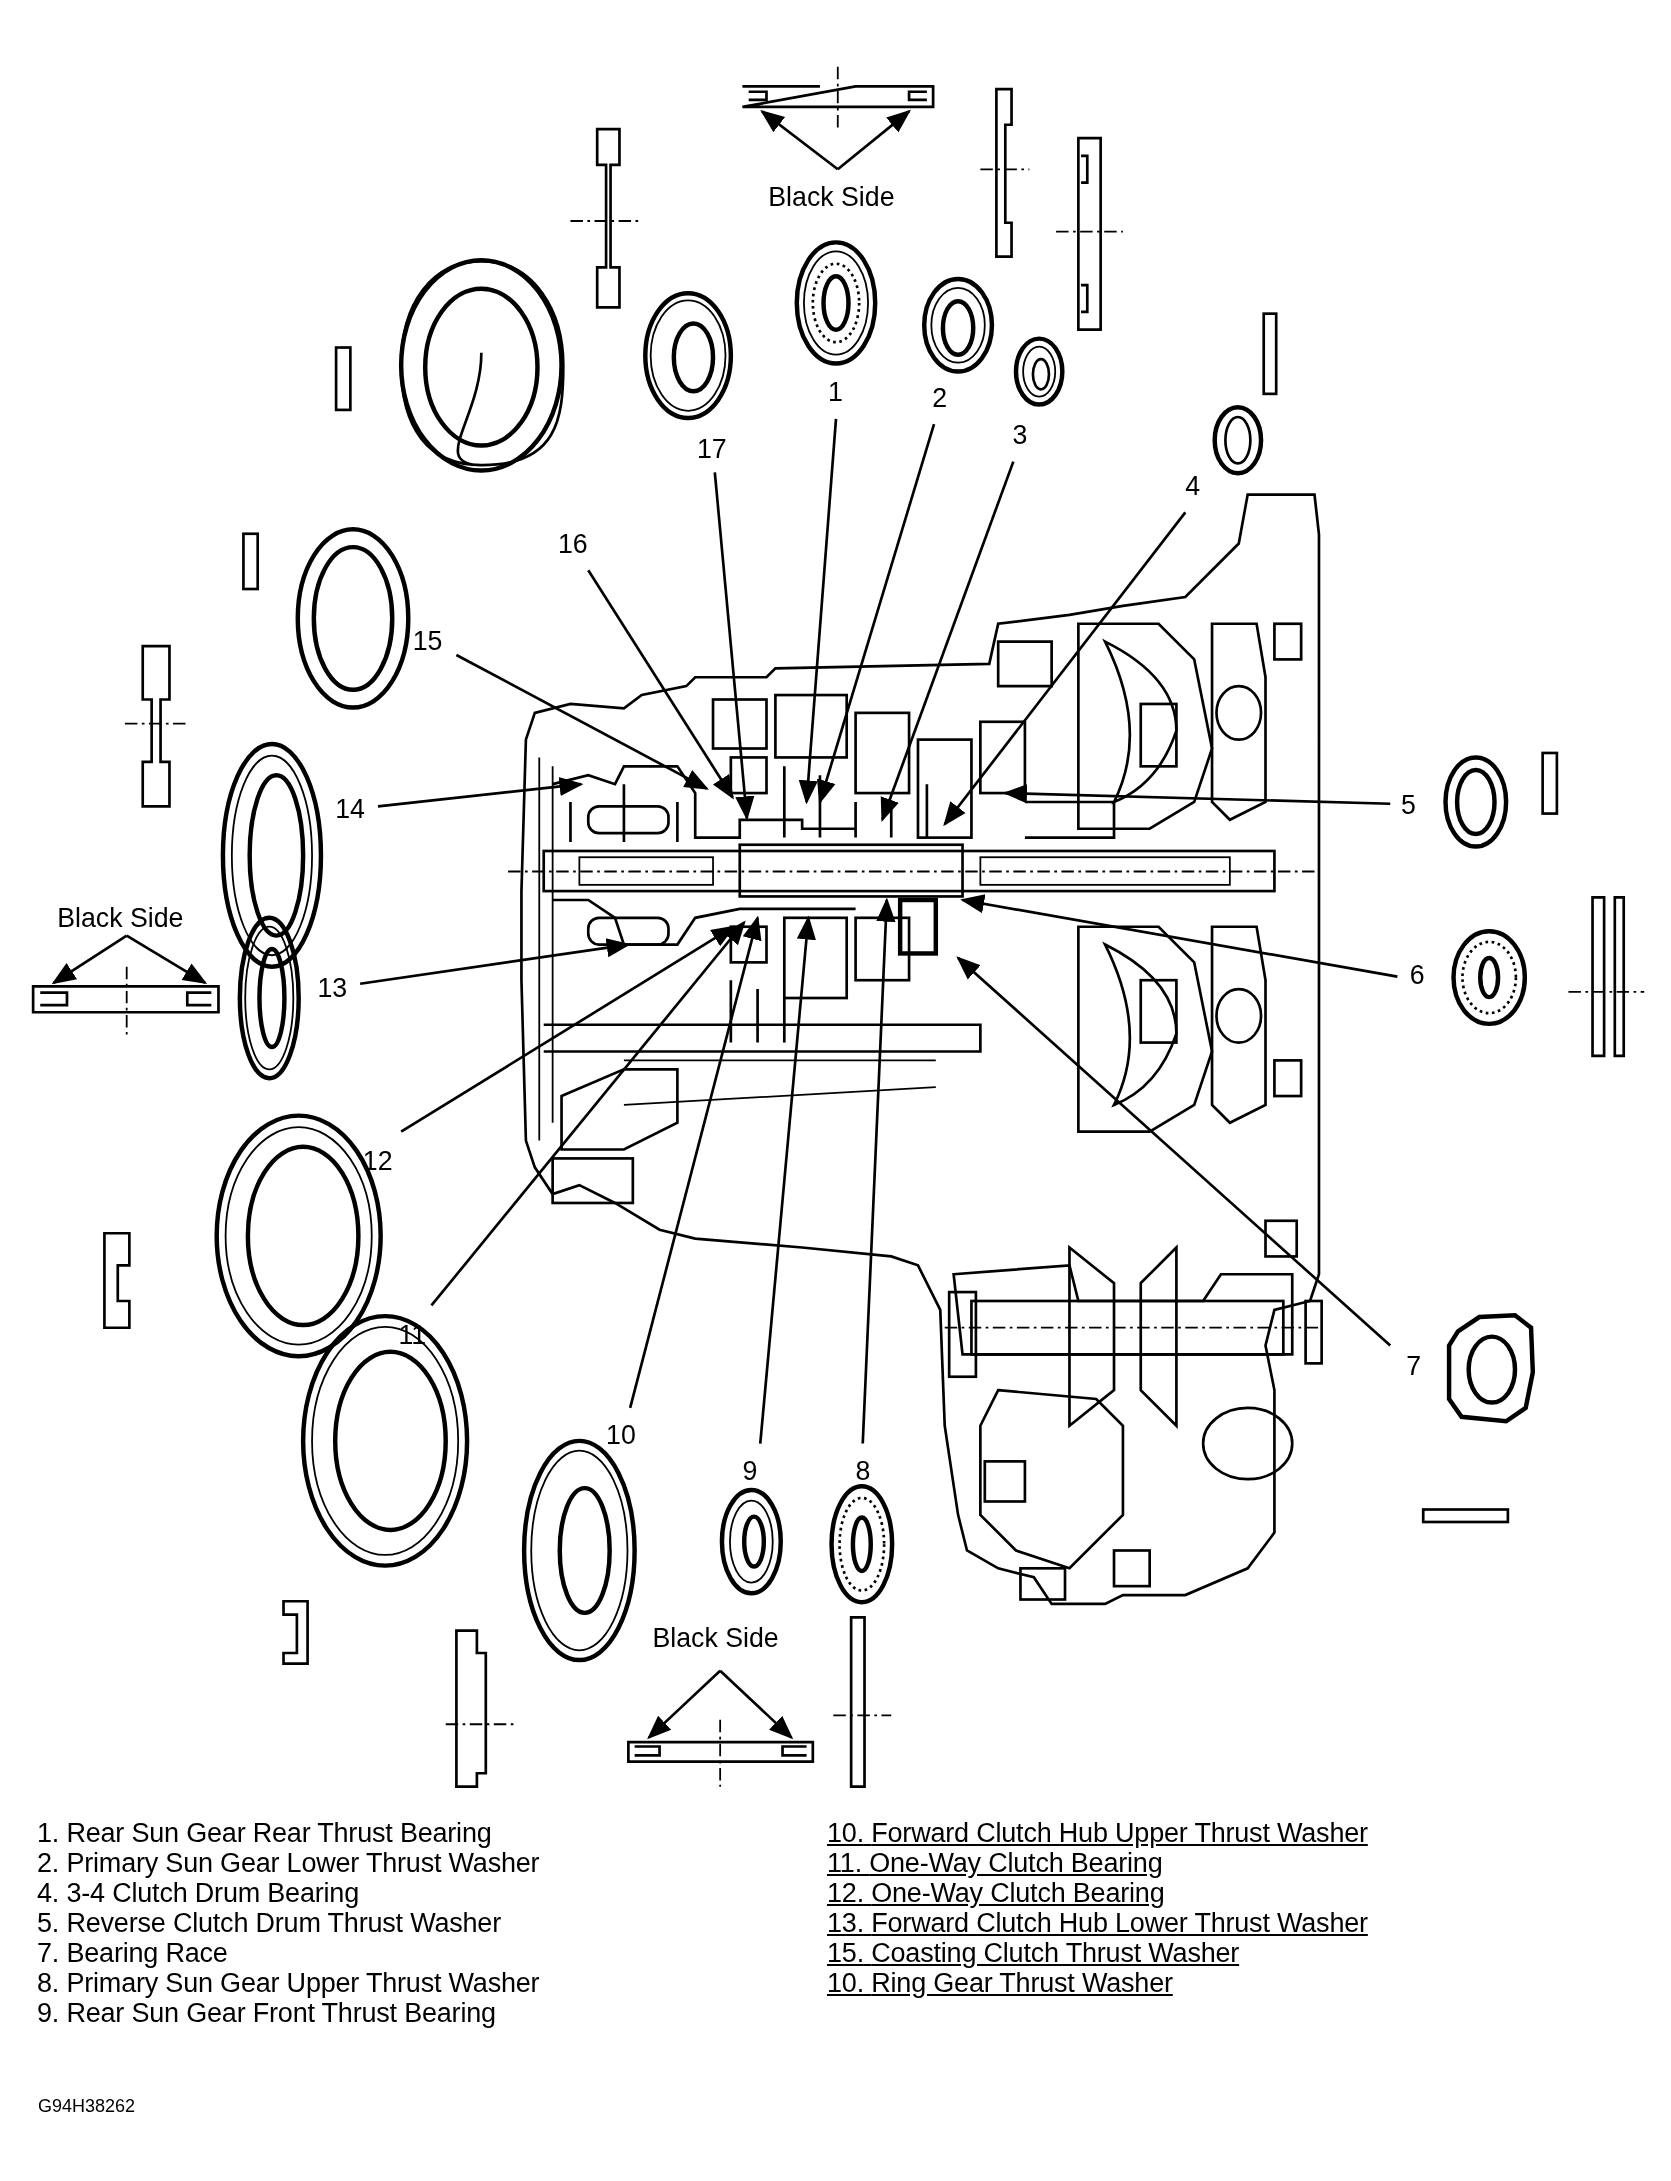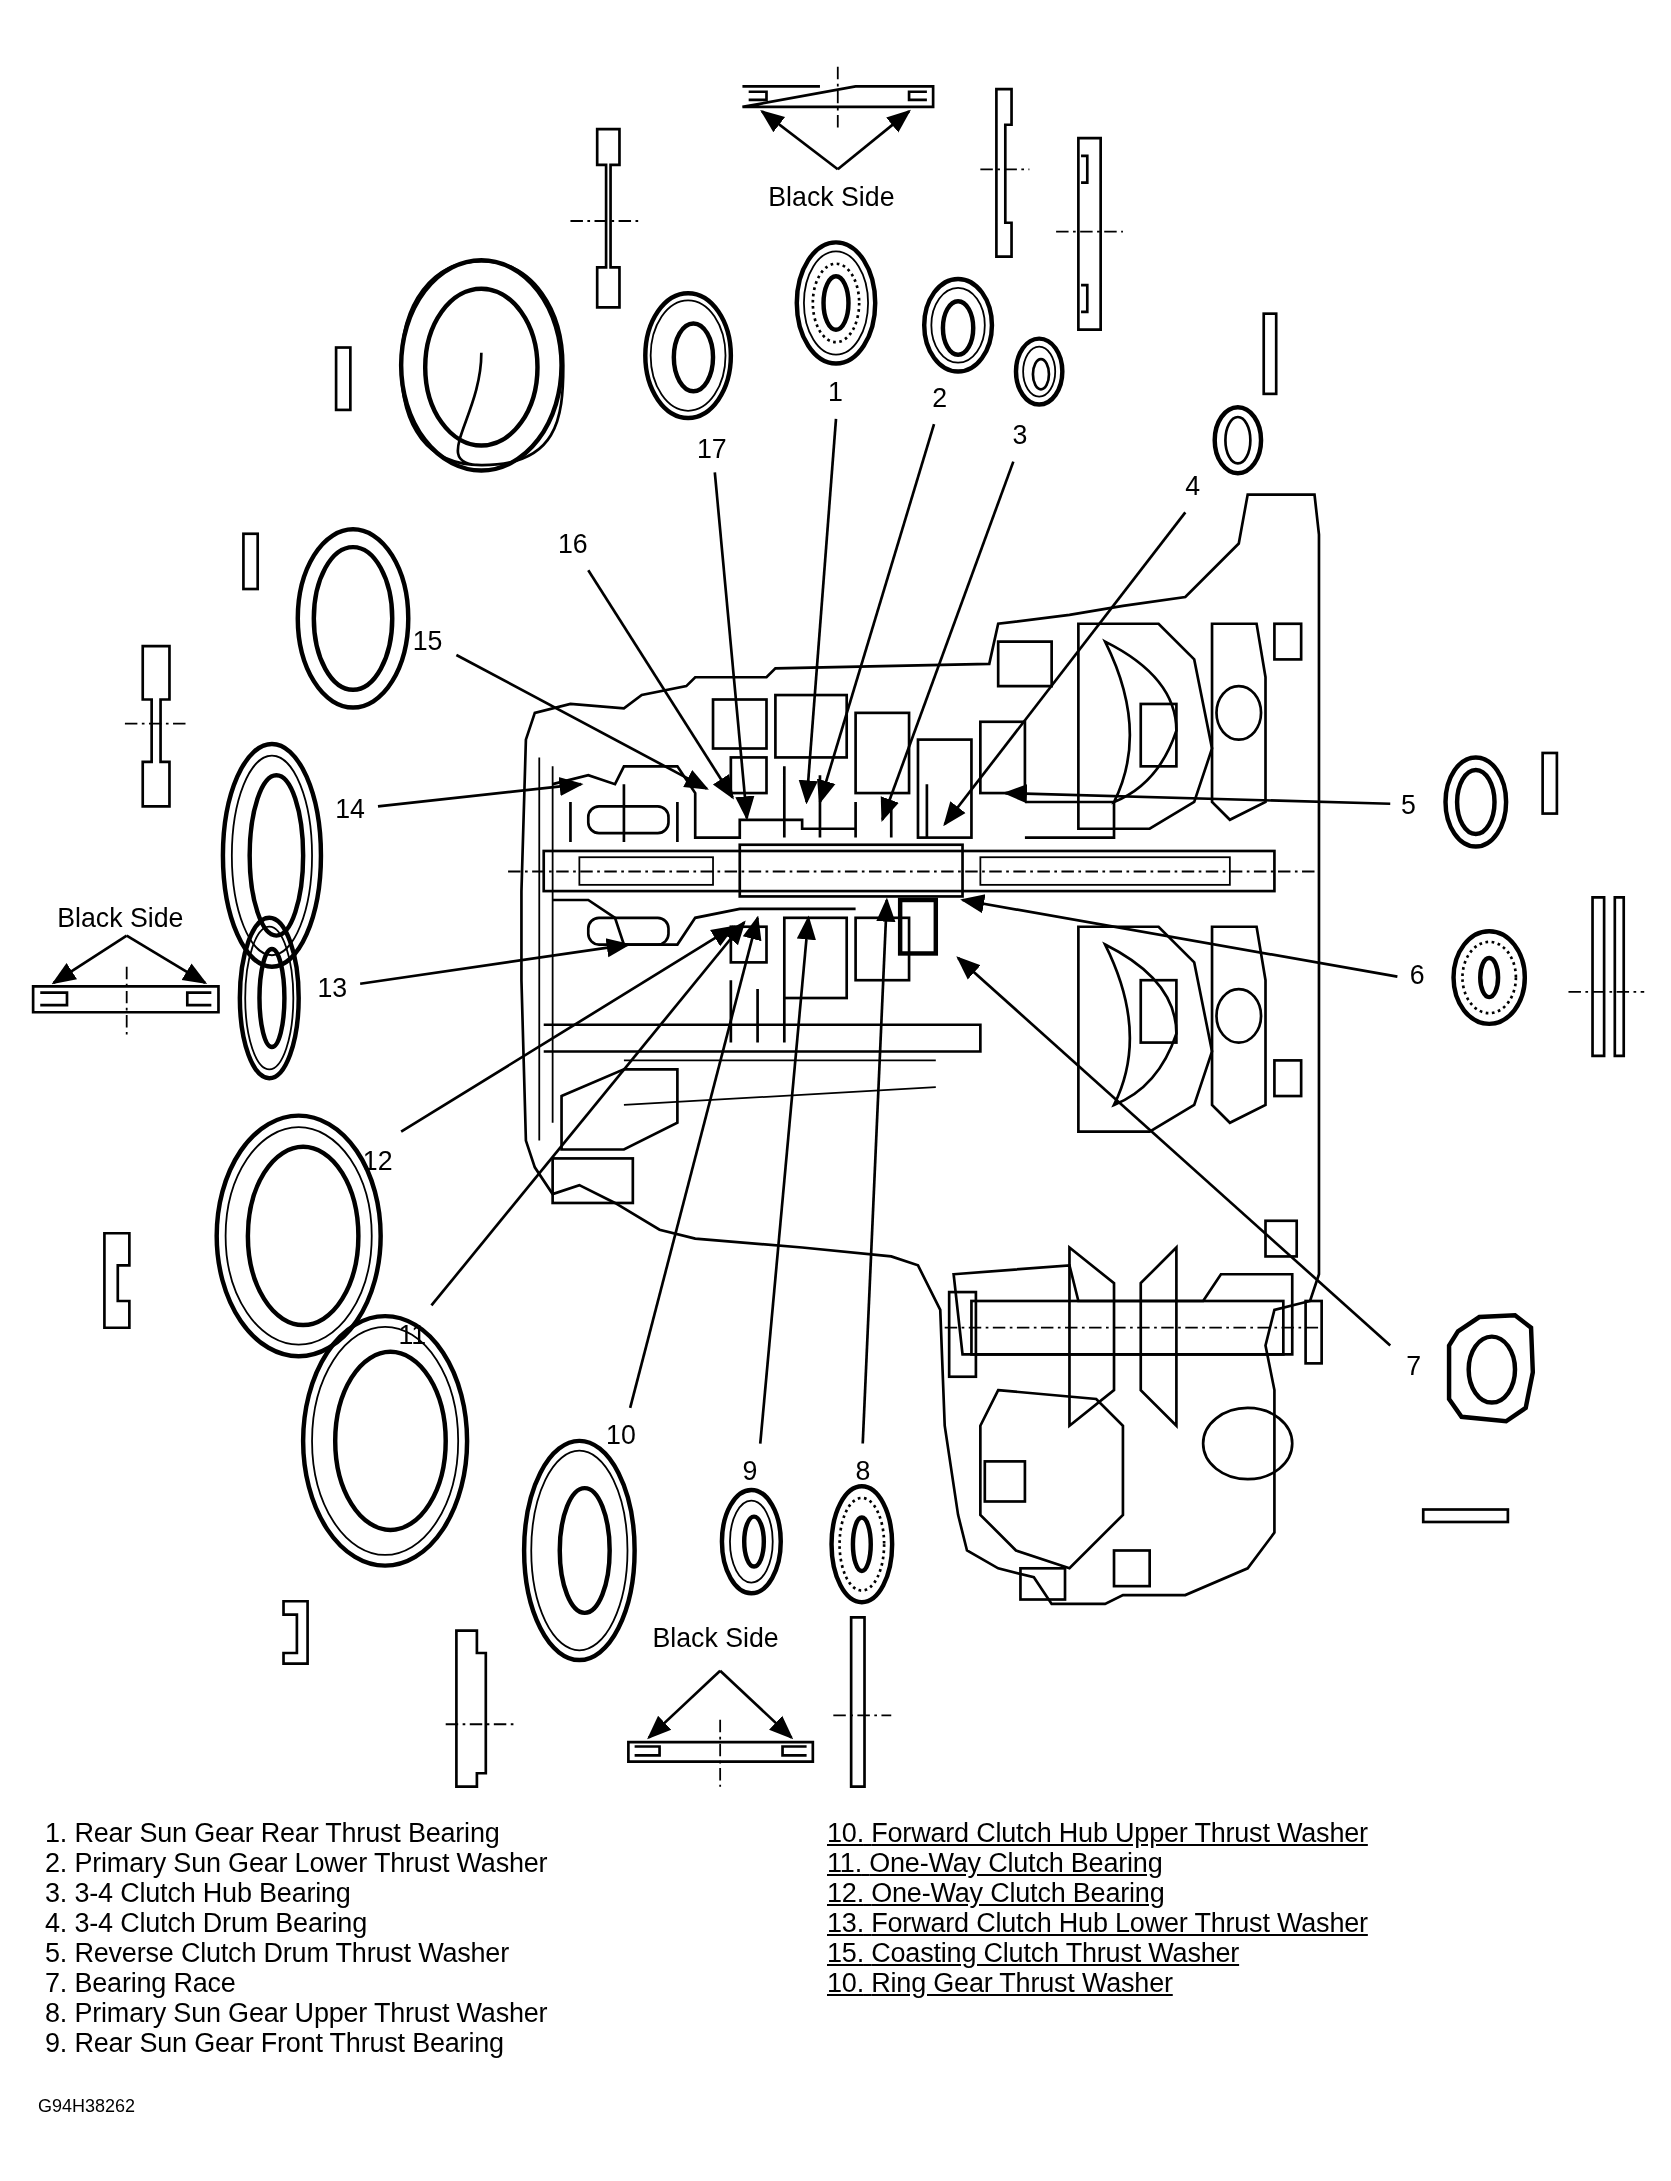--- a/index.html
+++ b/index.html
@@ -7,21 +7,21 @@
          font-family: "Liberation Sans", sans-serif; color: #000; }
   #diagram { position: absolute; left: 0; top: 0; width: 1672px; height: 1800px; }
   #diagram text { font-family: "Liberation Sans", sans-serif; fill: #000; }
   .callout-num { font-size: 30px; }
   .black-side { font-size: 30px; }
   .stroke { fill: none; stroke: #000; stroke-width: 3; }
   .thin { fill: none; stroke: #000; stroke-width: 2; }
   .thick { fill: none; stroke: #000; stroke-width: 5; }
   .dash { fill: none; stroke: #000; stroke-width: 2; stroke-dasharray: 14 5 3 5; }
   .legend { position: absolute; top: 1818px; font-size: 27px; line-height: 30px; }
-  .legend-left { left: 37px; margin-left: 8px; }
+  .legend-left { left: 37px; }
   .legend-right { left: 827px; text-decoration: underline; }
   .legend-item { white-space: nowrap; letter-spacing: -0.2px; }
   .fig-code { position: absolute; left: 38px; top: 2096px; font-size: 18px; }
 </style>
 </head>
 <body>
 
 <svg id="diagram" viewBox="0 0 1876 2020" xmlns="http://www.w3.org/2000/svg">
   <defs>
     <marker id="arrow" viewBox="0 0 10 10" refX="9" refY="5" markerWidth="9" markerHeight="9" orient="auto-start-reverse">
@@ -307,21 +307,20 @@
   </g>
 
   <text class="black-side" x="862" y="231">Black Side</text>
   <text class="black-side" x="64" y="1040">Black Side</text>
   <text class="black-side" x="732" y="1848">Black Side</text>
 </svg>
 
 <div class="legend legend-left" id="legend-left">
     <div class="legend-item"><span>1.</span> <span>Rear Sun Gear Rear Thrust Bearing</span></div>
     <div class="legend-item"><span>2.</span> <span>Primary Sun Gear Lower Thrust Washer</span></div>
-    <div class="legend-item"><span>3.</span> <span>3-4 Clutch Hub Bearing</span></div>
     <div class="legend-item"><span>4.</span> <span>3-4 Clutch Drum Bearing</span></div>
     <div class="legend-item"><span>5.</span> <span>Reverse Clutch Drum Thrust Washer</span></div>
     <div class="legend-item"><span>7.</span> <span>Bearing Race</span></div>
     <div class="legend-item"><span>8.</span> <span>Primary Sun Gear Upper Thrust Washer</span></div>
     <div class="legend-item"><span>9.</span> <span>Rear Sun Gear Front Thrust Bearing</span></div>
   </div>
 <div class="legend legend-right" id="legend-right">
     <div class="legend-item"><span>10.</span> <span>Forward Clutch Hub Upper Thrust Washer</span></div>
     <div class="legend-item"><span>11.</span> <span>One-Way Clutch Bearing</span></div>
     <div class="legend-item"><span>12.</span> <span>One-Way Clutch Bearing</span></div>

